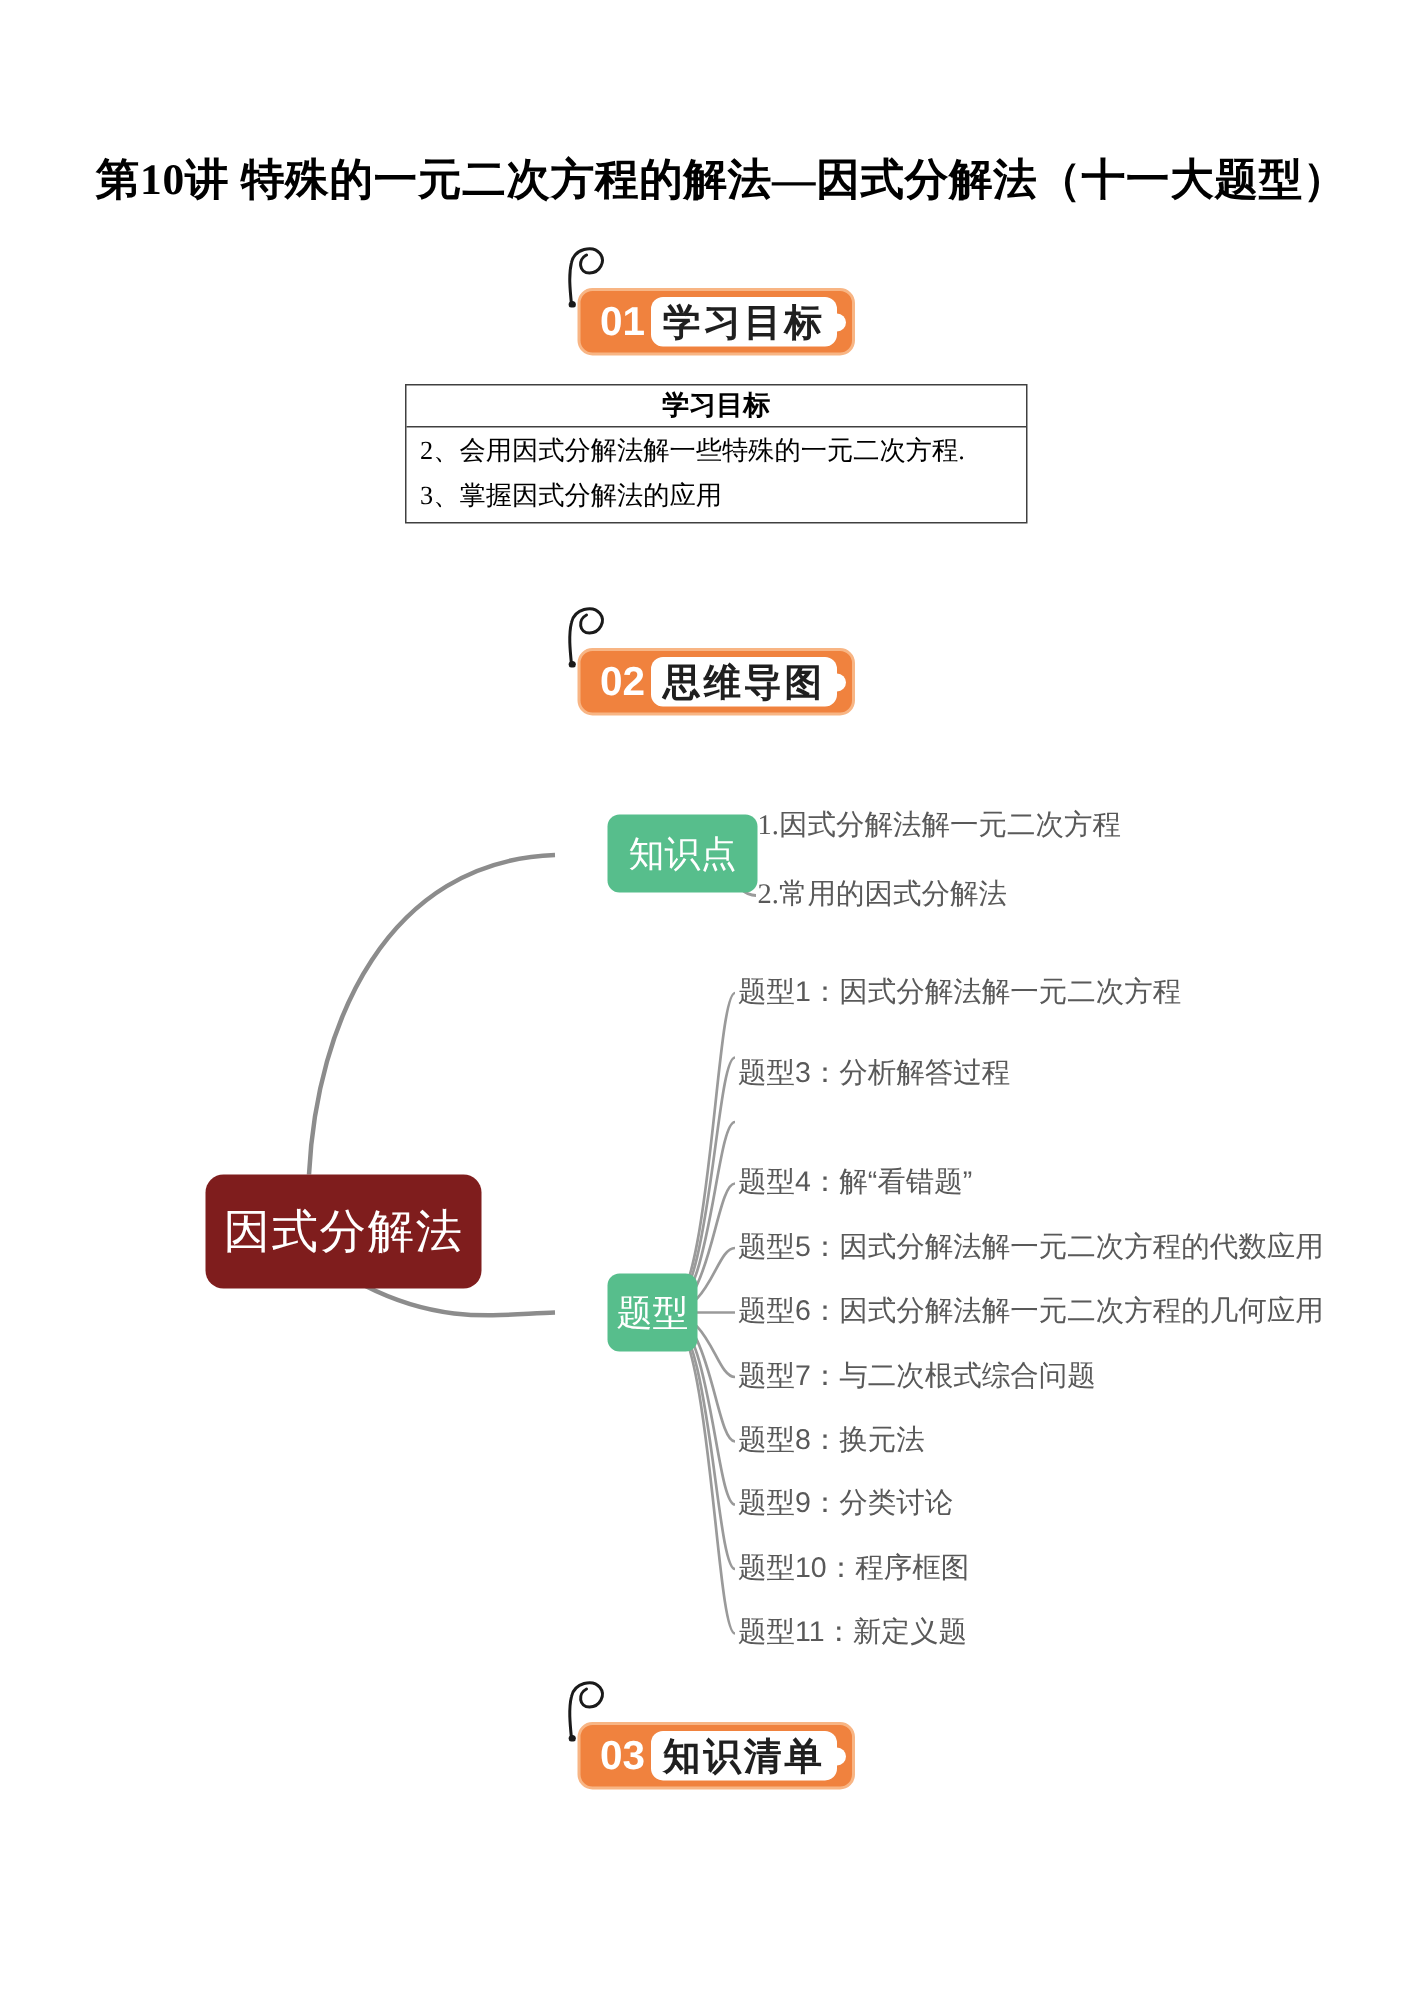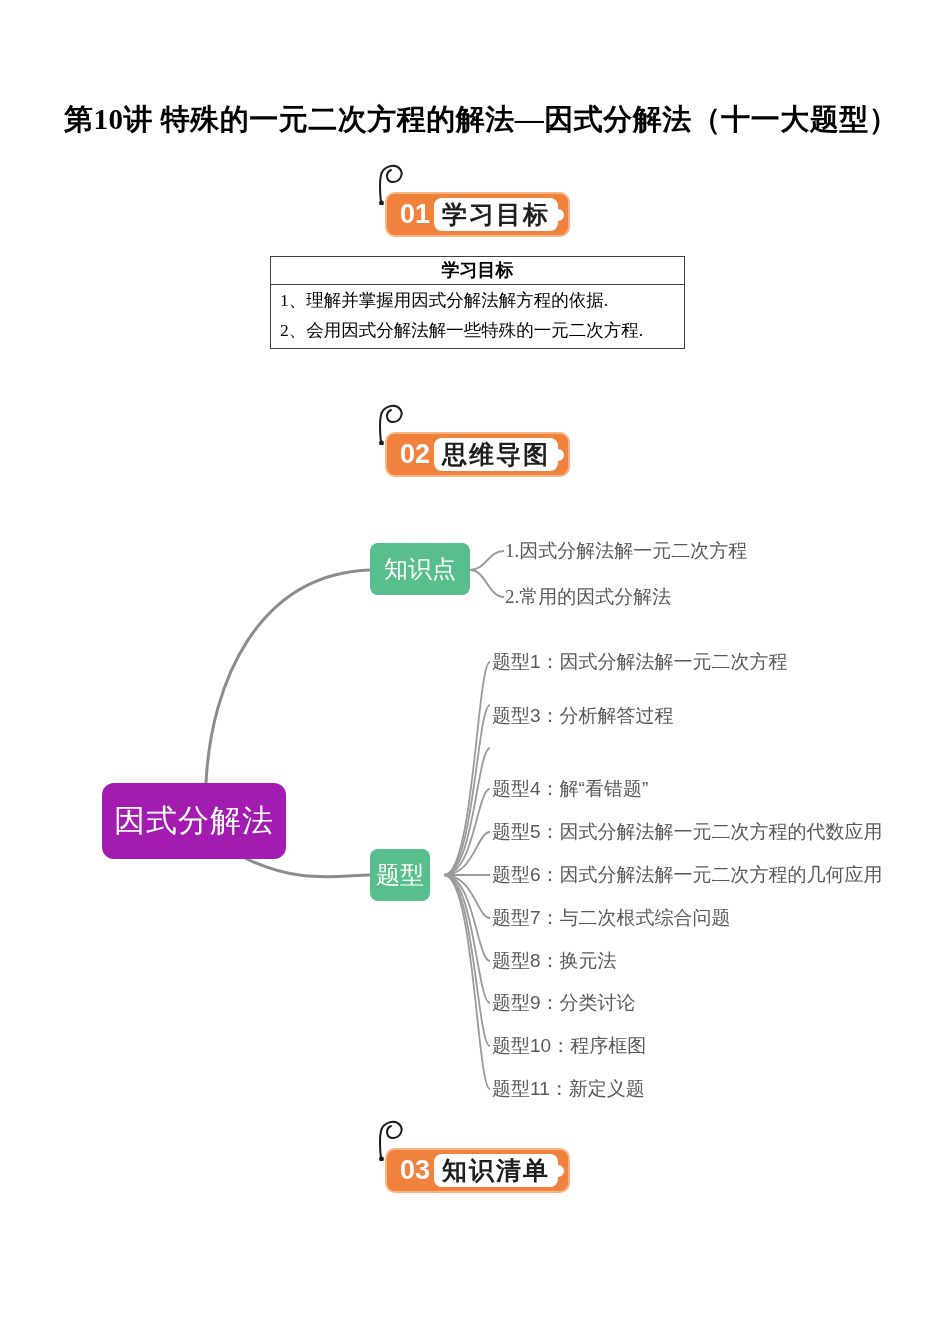--- a/index.html
+++ b/index.html
@@ -29,22 +29,22 @@
   .obj-table{position:absolute;left:270px;top:256px;width:413px;
              border:1px solid #404040;background:#fff;
              font-family:"Liberation Serif",serif;color:#000;padding-bottom:3px;}
   .obj-header{height:27px;line-height:27px;text-align:center;font-weight:700;
               font-size:18px;border-bottom:1px solid #404040;}
   .obj-row{font-size:17.5px;line-height:30px;padding-left:9px;}
 
   
   .mm-lines{position:absolute;left:0;top:0;pointer-events:none;}
   .node{position:absolute;display:flex;align-items:center;justify-content:center;
-        color:#ffffff;}
-  .node-root{left:102px;top:783px;width:184px;height:76px;background:#a21caf;
+        color:#ffffff;margin-left:35px;}
+  .node-root{left:102px;top:783px;width:184px;height:76px;background:#7f1d1d;
              border-radius:12px;font-size:31px;letter-spacing:1px;}
   .node-branch{background:#57BE8C;border-radius:8px;font-size:24px;}
   .node-knowledge{left:370px;top:543px;width:100px;height:52px;}
   .node-qtypes{left:370px;top:849px;width:60px;height:52px;}
   .mm-item{position:absolute;font-size:19px;line-height:24px;color:#595959;
            white-space:nowrap;}
   .mm-item.k{left:505px;font-family:Liberation Serif, serif;}
   .mm-item.q{left:492px;}
 </style>
 </head>
@@ -63,22 +63,22 @@
       <span class="badge-num">01</span>
       <div class="badge-label-box">
         <span>学习目标</span>
       </div>
       <span class="badge-notch"></span>
     </div>
   </div>
 
   <div class="obj-table">
     <div class="obj-header">学习目标</div>
-    <div class="obj-row">1、理解并掌握用因式分解法解方程的依据.</div>
     <div class="obj-row">2、会用因式分解法解一些特殊的一元二次方程.</div>
+    <div class="obj-row">3、掌握因式分解法的应用</div>
   </div>
 
   <div class="badge" style="top:432px">
     <svg class="squiggle" width="34" height="44" viewBox="0 0 34 44">
       <path d="M6,42 C5,32 4,22 6,14 C8,5 20,2 25,8 C29,13 25,21 18,21 C11,21 10,12 16,9" stroke="#1a1a1a" stroke-width="2" fill="none" stroke-linecap="round"></path>
       <circle cx="6.5" cy="42" r="2.4" fill="#1a1a1a"></circle>
     </svg>
     <div class="badge-body">
       <span class="badge-num">02</span>
       <div class="badge-label-box">

